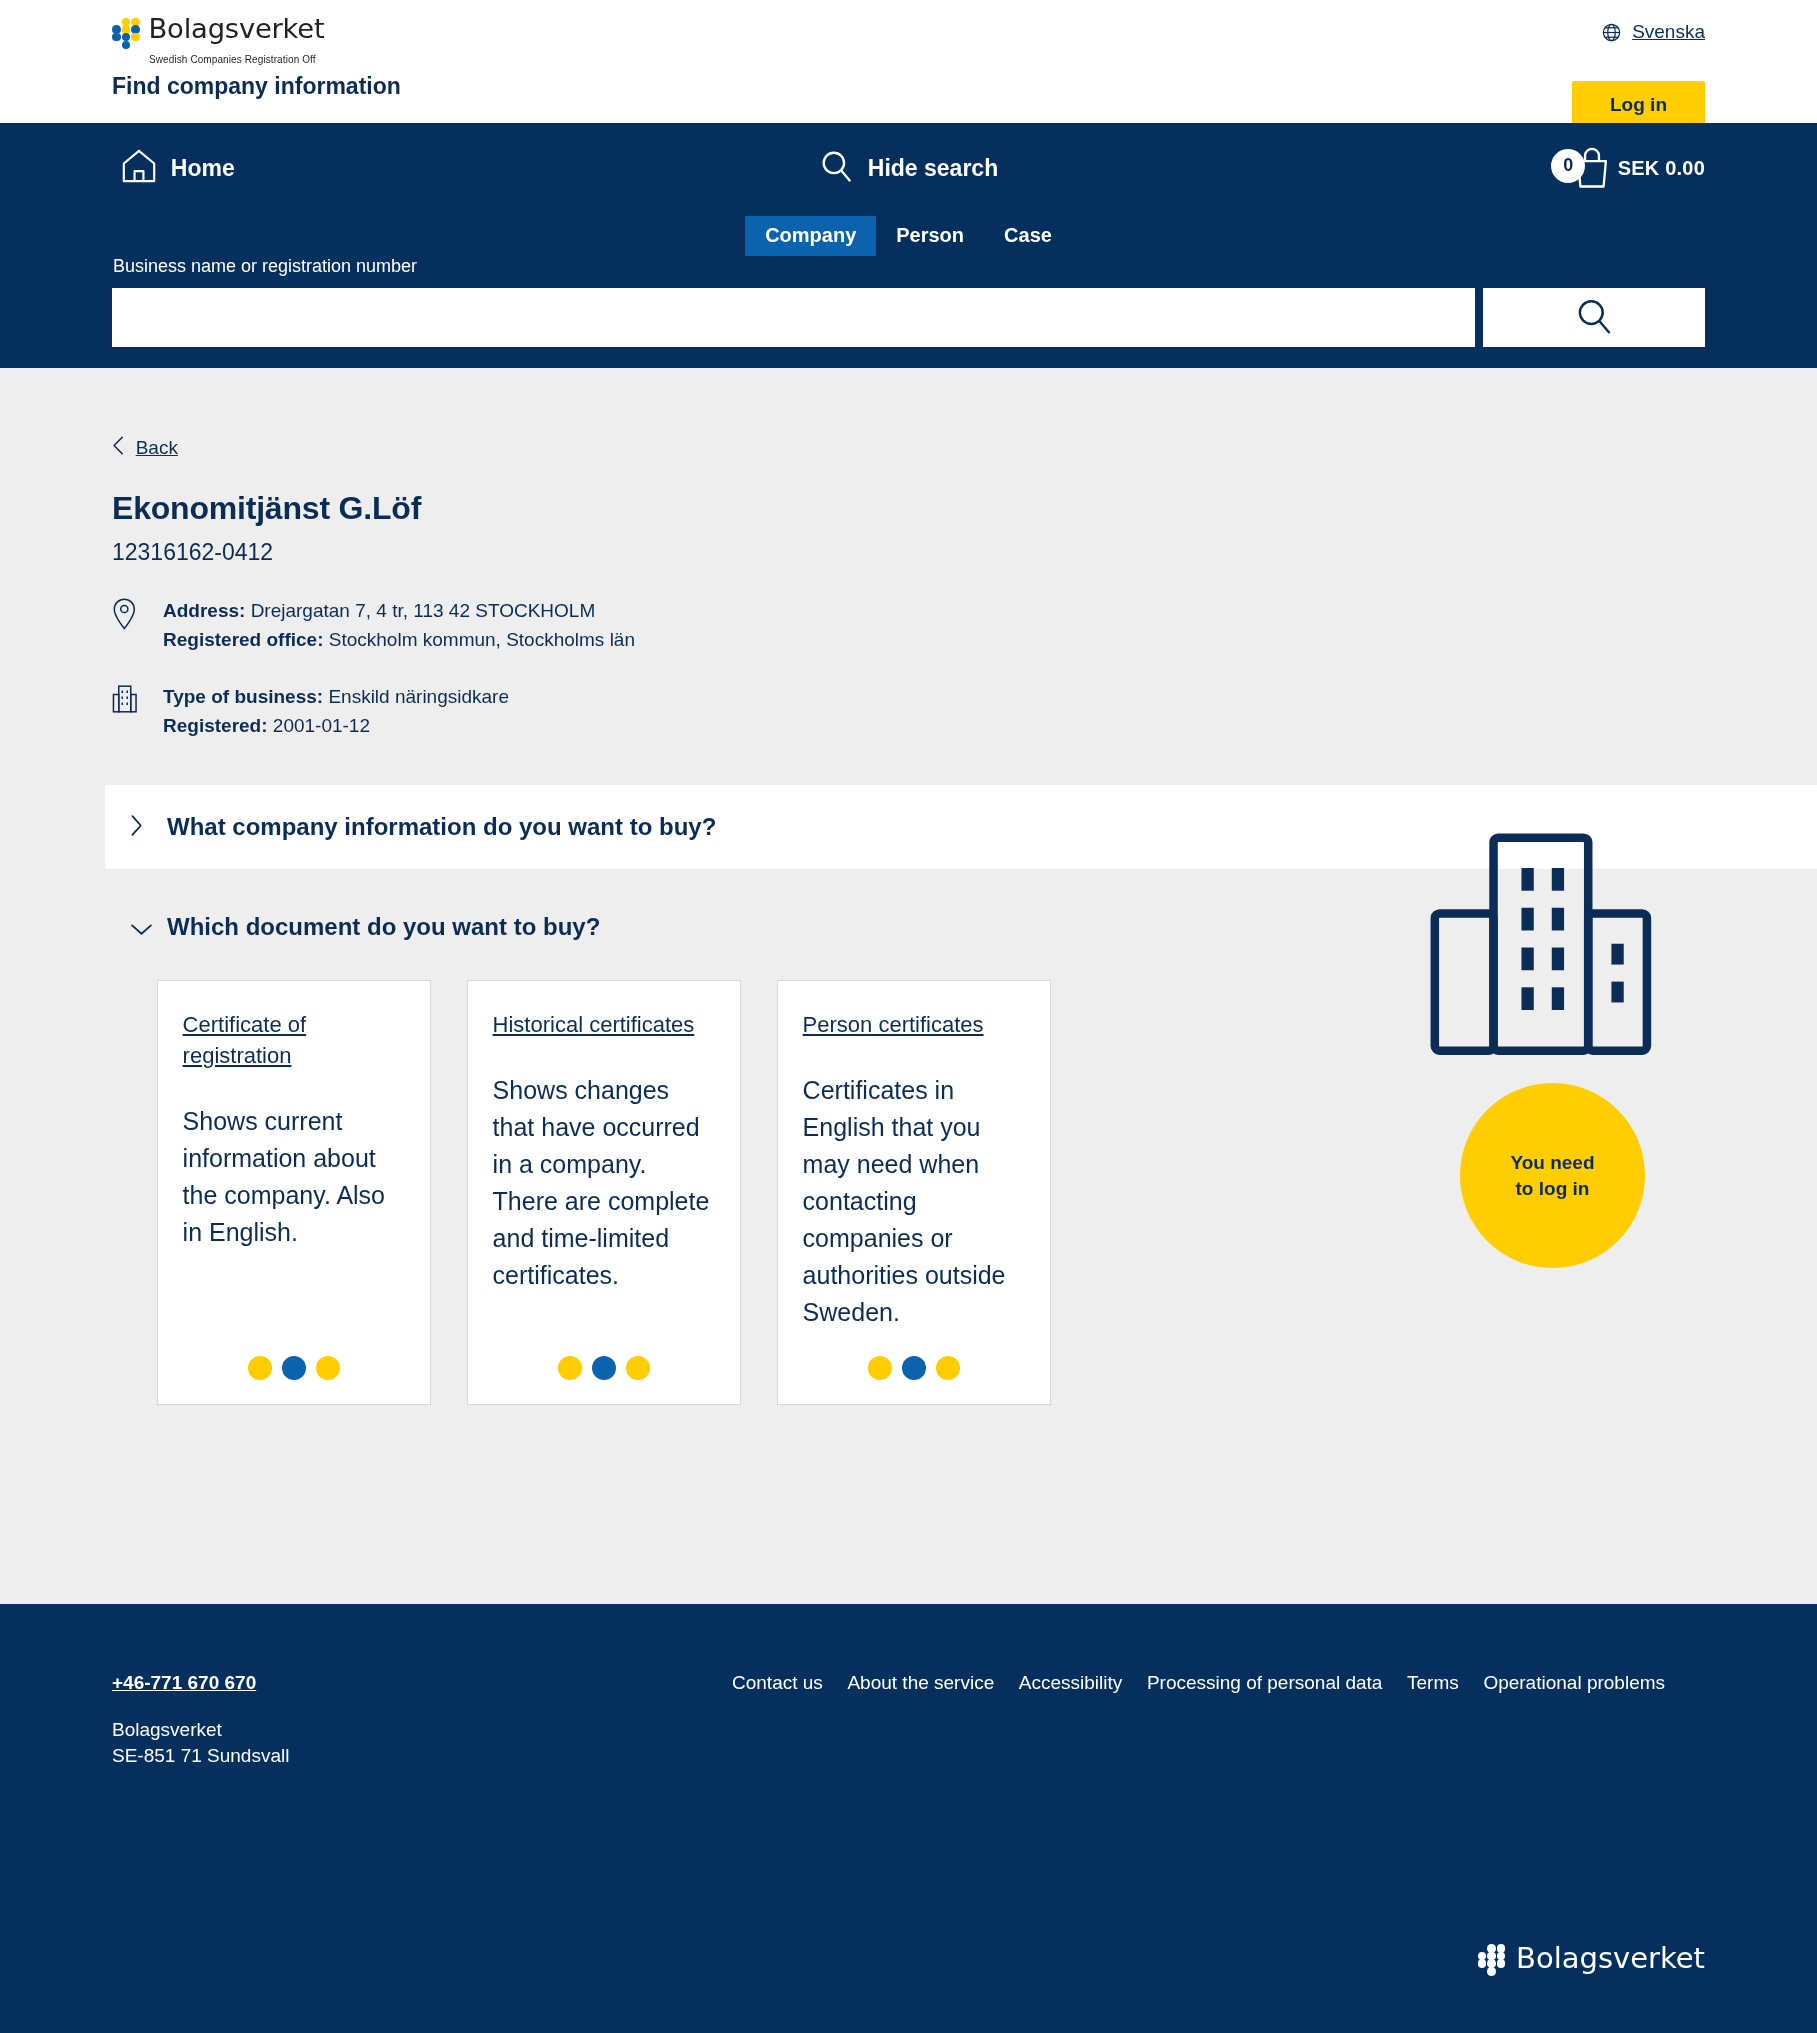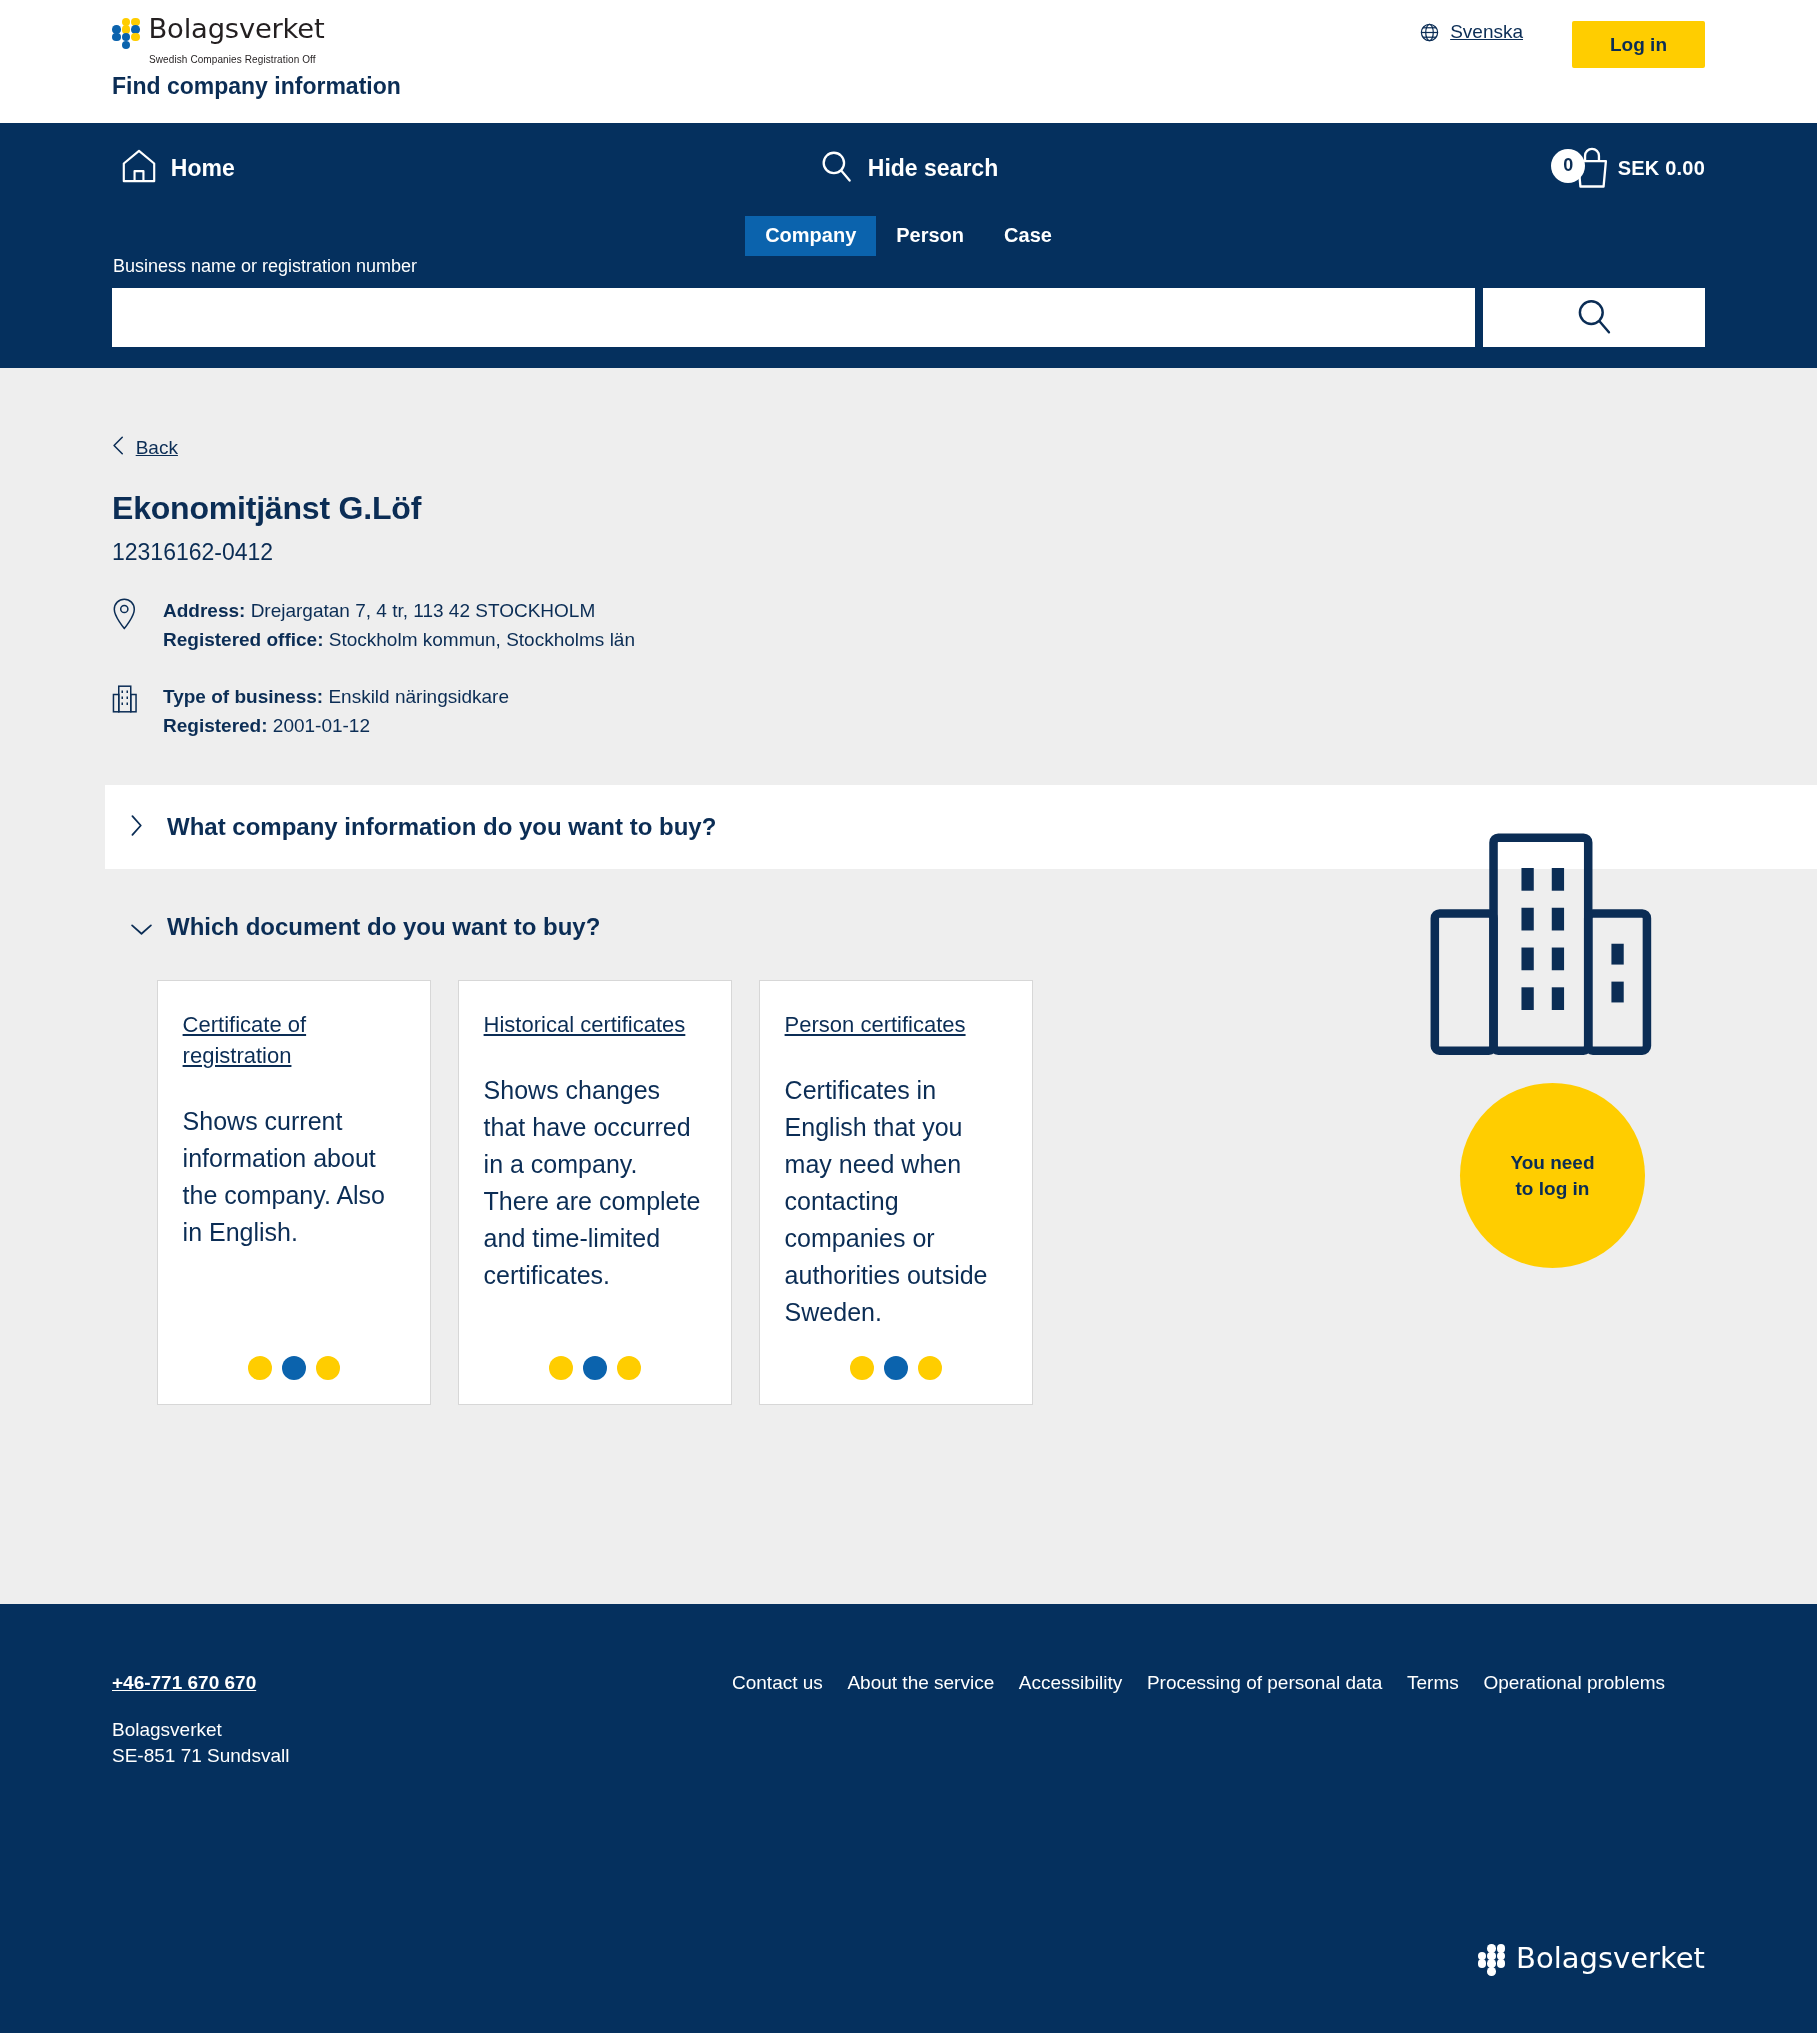--- a/index.html
+++ b/index.html
@@ -70,22 +70,23 @@
     top:73px;
     font-size:23px;
     font-weight:700;
     color:var(--navy-text);
   }
   .top-right{
     position:absolute;
     right:112px;
     top:21px;
     display:flex;
-    align-items:flex-start;
-    gap:49px;
+    align-items:flex-end;
+    gap:38px;
+    flex-direction:column;
   }
   .lang{
     display:flex;align-items:center;gap:10.4px;
     font-size:19px;
     color:var(--navy-text);
   }
   .lang .lbl{text-decoration:underline;}
   .globe{width:21px;height:21px;flex:0 0 auto;}
   .login-btn{
     background:var(--yellow);
@@ -278,21 +279,21 @@
     width:1813px;
   }
   .acc-item-2{
     margin-top:44px;
     padding-left:18px;
   }
   .chev{width:16px;height:25.6px;flex:0 0 16px;}
 
   .cards{
     display:flex;
-    gap:27px;
+    gap:36px;
     margin-top:39px;
     margin-left:45px;
   }
   .card{
     width:274px;
     min-height:405px;
     background:#fff;
     border:0.9px solid #d7d7d7;
     padding:28px 24.6px 24.6px 24.6px;
     display:flex;

